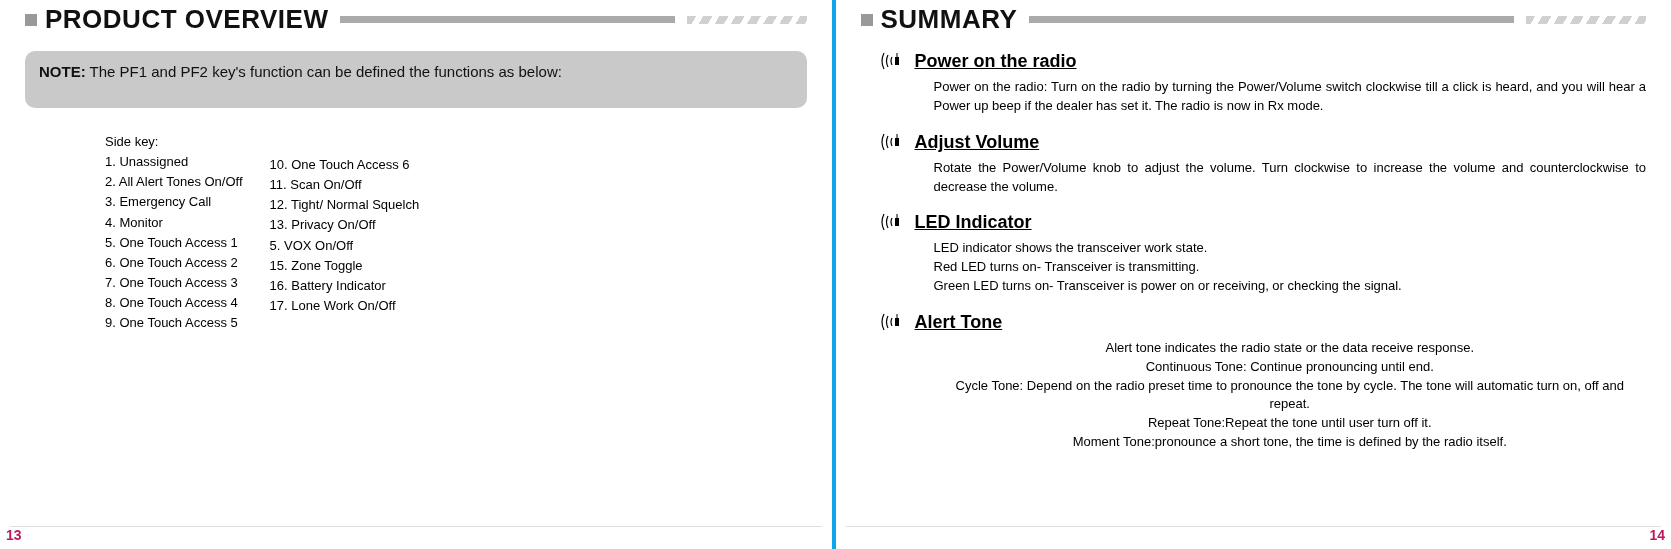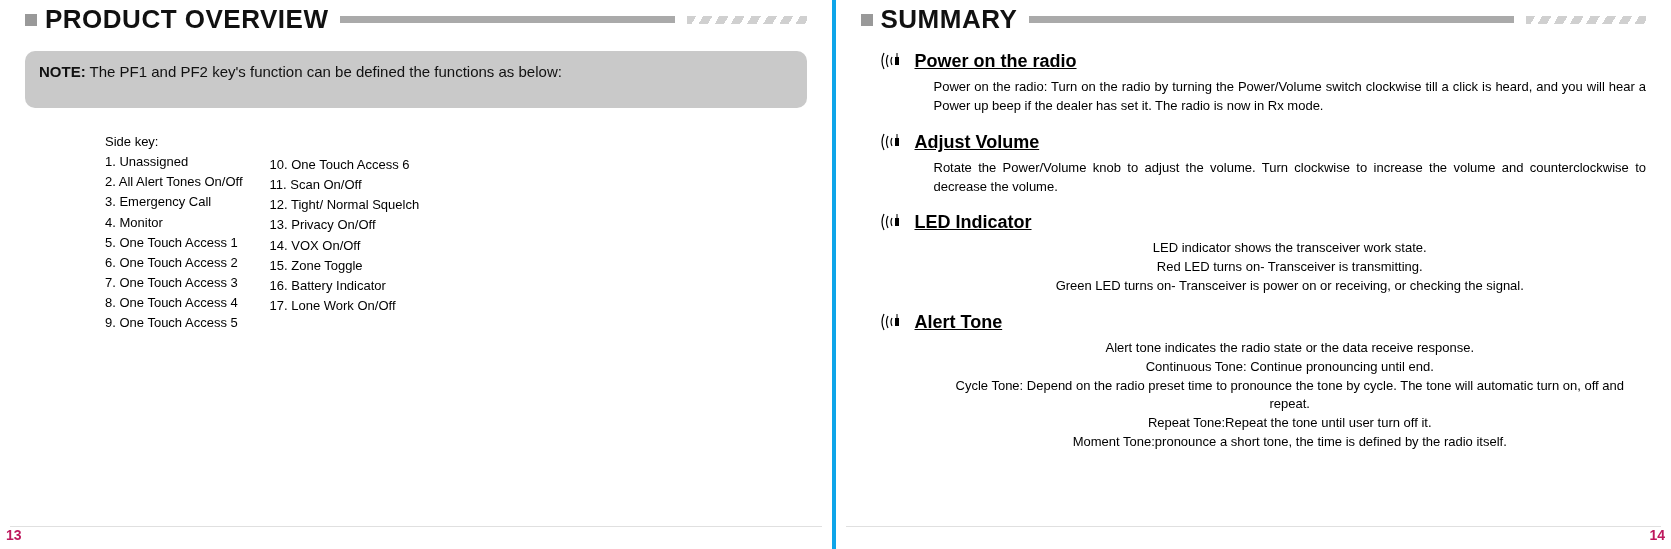--- a/index.html
+++ b/index.html
@@ -54,21 +54,21 @@
         <div>6.   One Touch Access  2</div>
         <div>7.   One Touch Access  3</div>
         <div>8.   One Touch Access  4</div>
         <div>9.   One Touch Access  5</div>
       </div>
       <div class="side-col" style="padding-top:23px">
         <div>10. One Touch Access  6</div>
         <div>11. Scan On/Off</div>
         <div>12. Tight/ Normal Squelch</div>
         <div>13. Privacy On/Off</div>
-        <div>14. VOX On/Off</div>
+        <div>5. VOX On/Off</div>
         <div>15. Zone Toggle</div>
         <div>16. Battery Indicator</div>
         <div>17. Lone Work On/Off</div>
       </div>
     </div>
 
     <div class="footer-line"></div>
     <div class="page-num left">13</div>
   </div>
 
@@ -103,21 +103,21 @@
       <div class="sub-body">Rotate the Power/Volume knob to adjust the volume. Turn clockwise to increase the volume and counterclockwise to decrease the volume.</div>
 
       <div class="sub-item">
         <svg class="radio-icon" width="26" height="20" viewBox="0 0 26 20">
             <path d="M3 2 Q-1 10 3 18 M7 4 Q4 10 7 16 M11 6 Q9 10 11 14" stroke="#000" stroke-width="1.2" fill="none"></path>
             <rect x="14" y="6" width="4" height="8" fill="#000"></rect>
             <rect x="15.5" y="2" width="1" height="4" fill="#000"></rect>
           </svg>
         <span class="sub-title">LED Indicator</span>
       </div>
-      <div class="sub-body" style="white-space:pre-line;text-align:center">LED indicator shows the transceiver work state.
+      <div class="sub-body" style="white-space:pre-line;text-align:left">LED indicator shows the transceiver work state.
 Red LED turns on- Transceiver is transmitting.
 Green LED turns on- Transceiver is power on or receiving, or checking the signal.</div>
 
       <div class="sub-item" style="margin-top:6px">
         <svg class="radio-icon" width="26" height="20" viewBox="0 0 26 20">
             <path d="M3 2 Q-1 10 3 18 M7 4 Q4 10 7 16 M11 6 Q9 10 11 14" stroke="#000" stroke-width="1.2" fill="none"></path>
             <rect x="14" y="6" width="4" height="8" fill="#000"></rect>
             <rect x="15.5" y="2" width="1" height="4" fill="#000"></rect>
           </svg>
         <span class="sub-title">Alert Tone</span>

